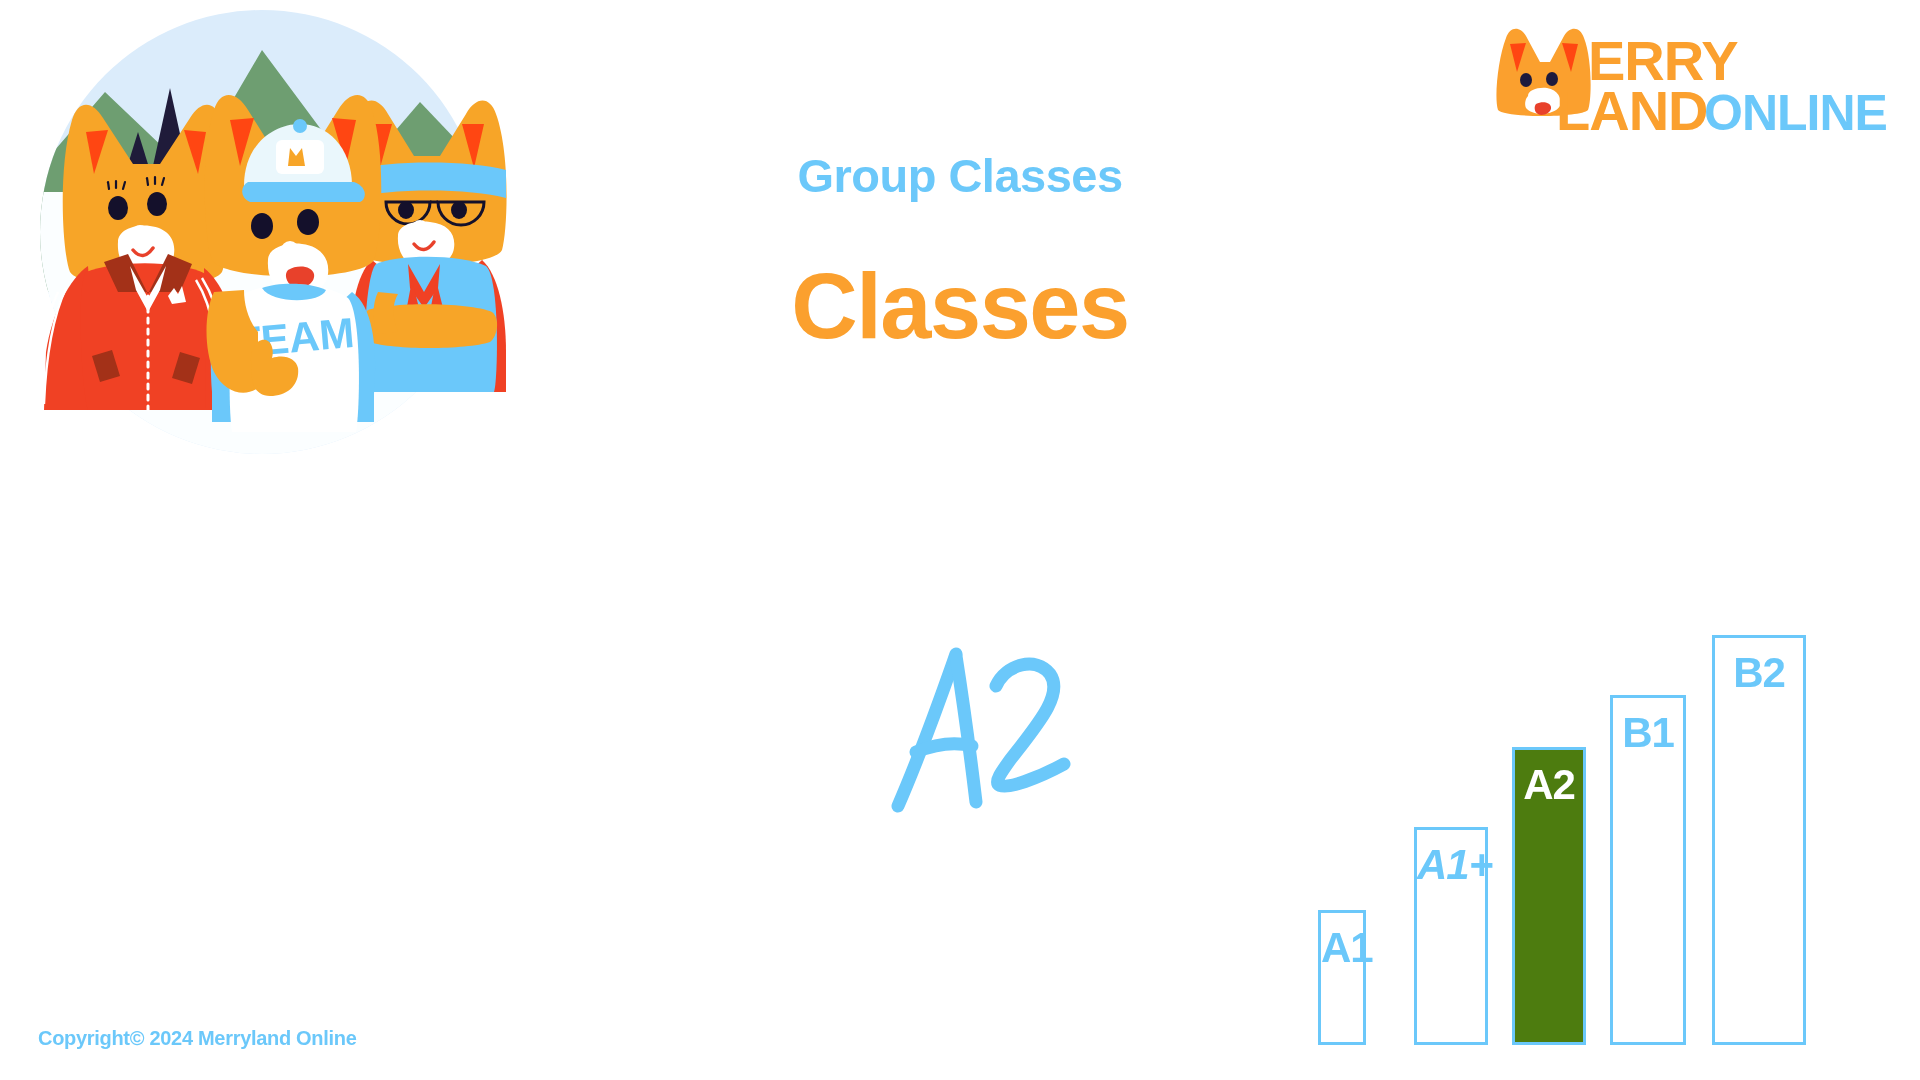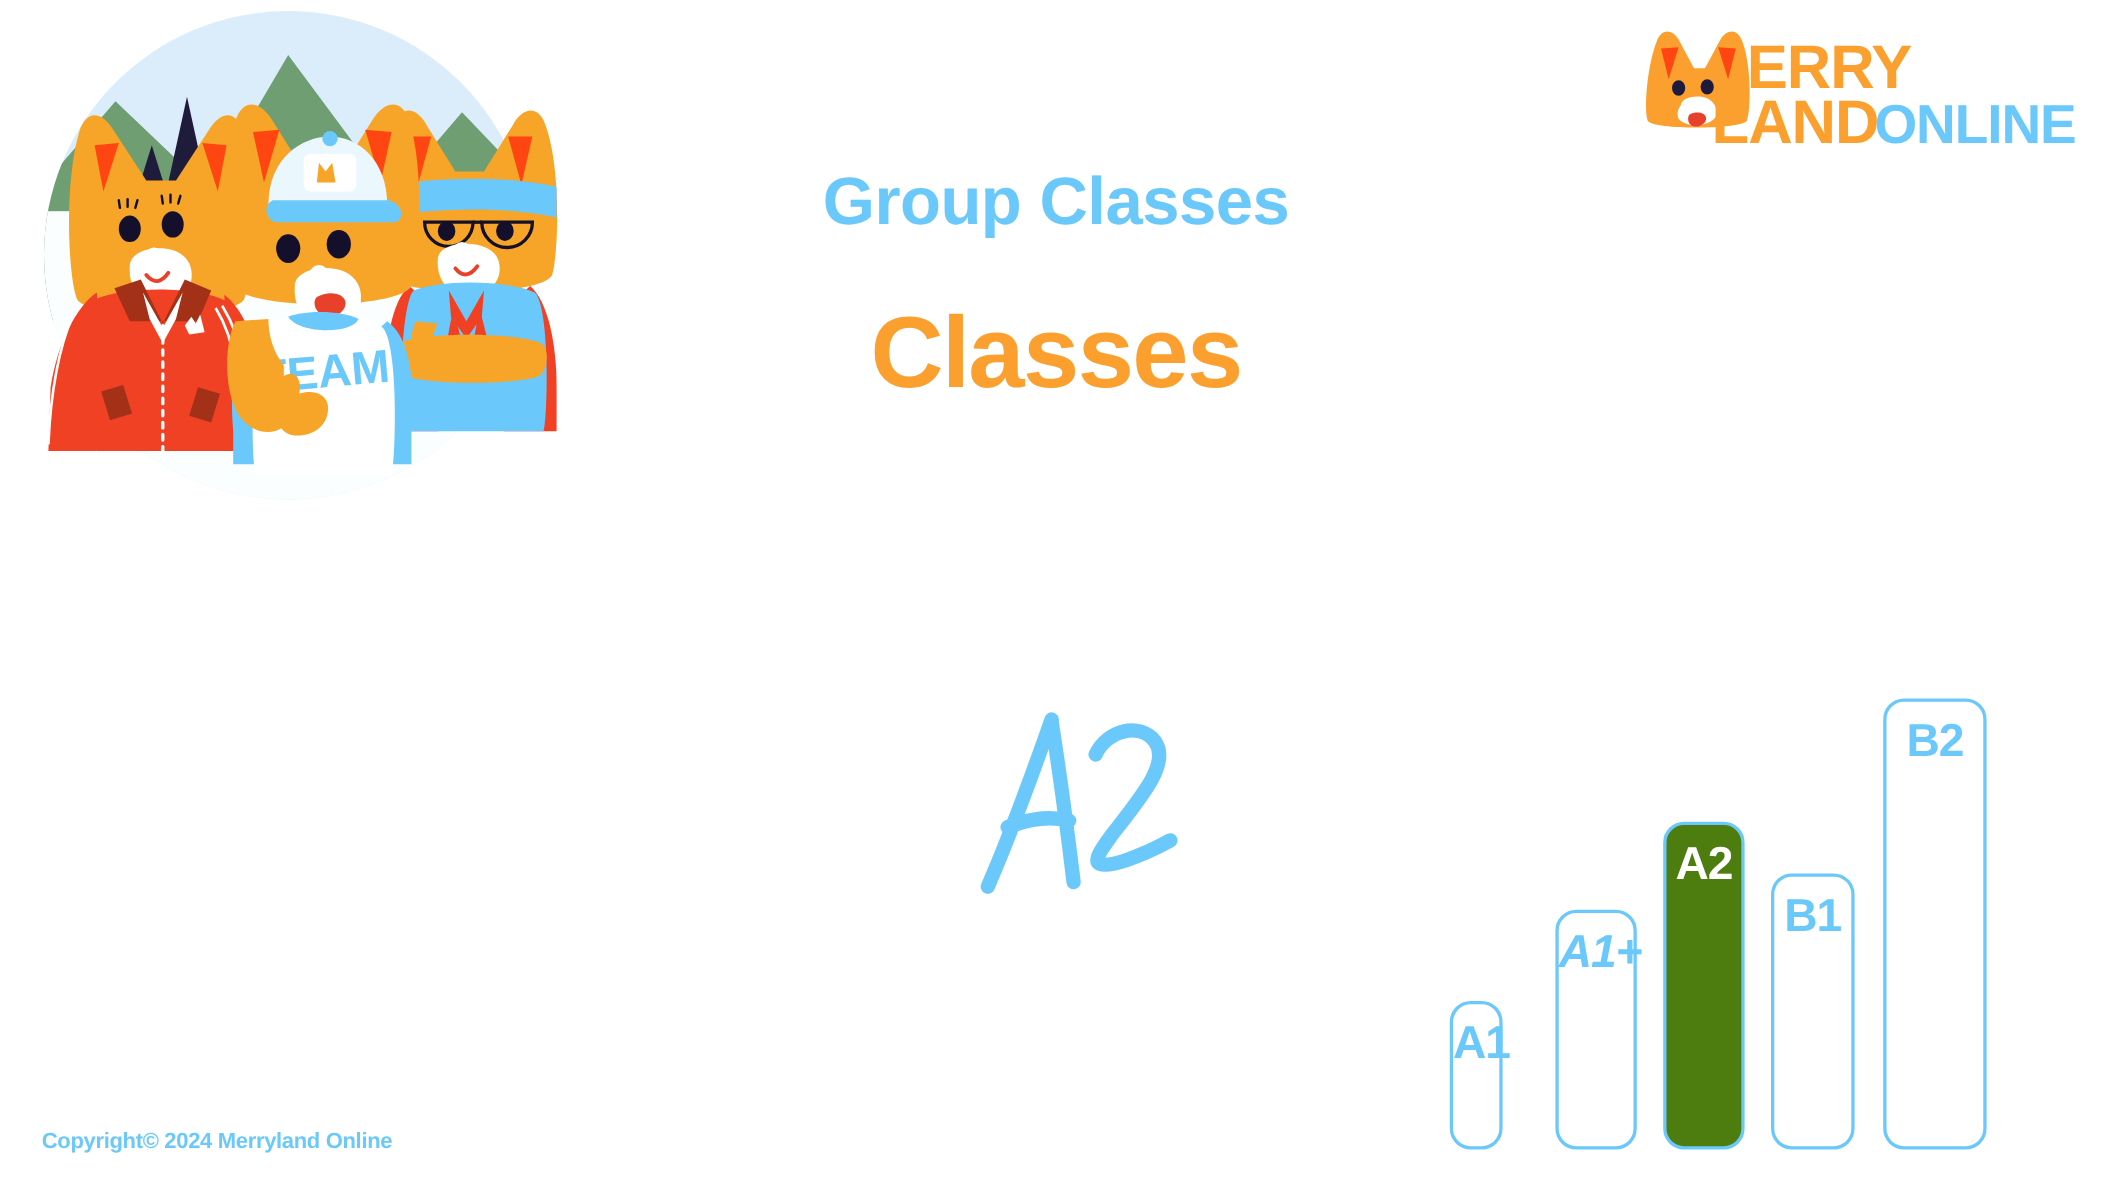--- a/index.html
+++ b/index.html
@@ -40,21 +40,21 @@
 
   
   #center-block {
     position: absolute;
     left: 520px;
     top: 150px;
     width: 880px;
     text-align: center;
   }
   .eyebrow {
-    font-size: 61px;
+    font-size: 47px;
     font-weight: 700;
     letter-spacing: -0.5px;
     color: #6BC8FA;
     line-height: 1.1;
     margin: 0;
   }
   .headline {
     margin: 52px 0 0 0;
     font-size: 92px;
     font-weight: 700;
@@ -81,21 +81,21 @@
     left: 1318px;
     top: 540px;
     width: 580px;
     height: 505px;
   }
   .bar {
     position: absolute;
     bottom: 0;
     box-sizing: border-box;
     border: 3px solid #6BC8FA;
-    border-radius: 19px;
+    border-radius: 0;
     background: #ffffff;
   }
   .bar.active {
     background: #4d7c0f;
     border-color: #6BC8FA;
   }
   .bar-label {
     position: absolute;
     top: 14px;
     left: 0;
@@ -312,21 +312,21 @@
   <div id="level-chart">
     <div class="bar" style="left:0px;   width:48px;  height:135px;">
       <span class="bar-label">A1</span>
     </div>
     <div class="bar" style="left:96px;  width:74px;  height:218px;font-style:italic;">
       <span class="bar-label">A1+</span>
     </div>
     <div class="bar active" style="left:194px; width:74px; height:298px;">
       <span class="bar-label">A2</span>
     </div>
-    <div class="bar" style="left:292px; width:76px;  height:251px;">
+    <div class="bar" style="left:292px; width:76px;  height:350px;">
       <span class="bar-label">B1</span>
     </div>
     <div class="bar" style="left:394px; width:94px;  height:410px;">
       <span class="bar-label">B2</span>
     </div>
   </div>
 
   <div id="copyright">Copyright© 2024 Merryland Online</div>
 
 </div>

